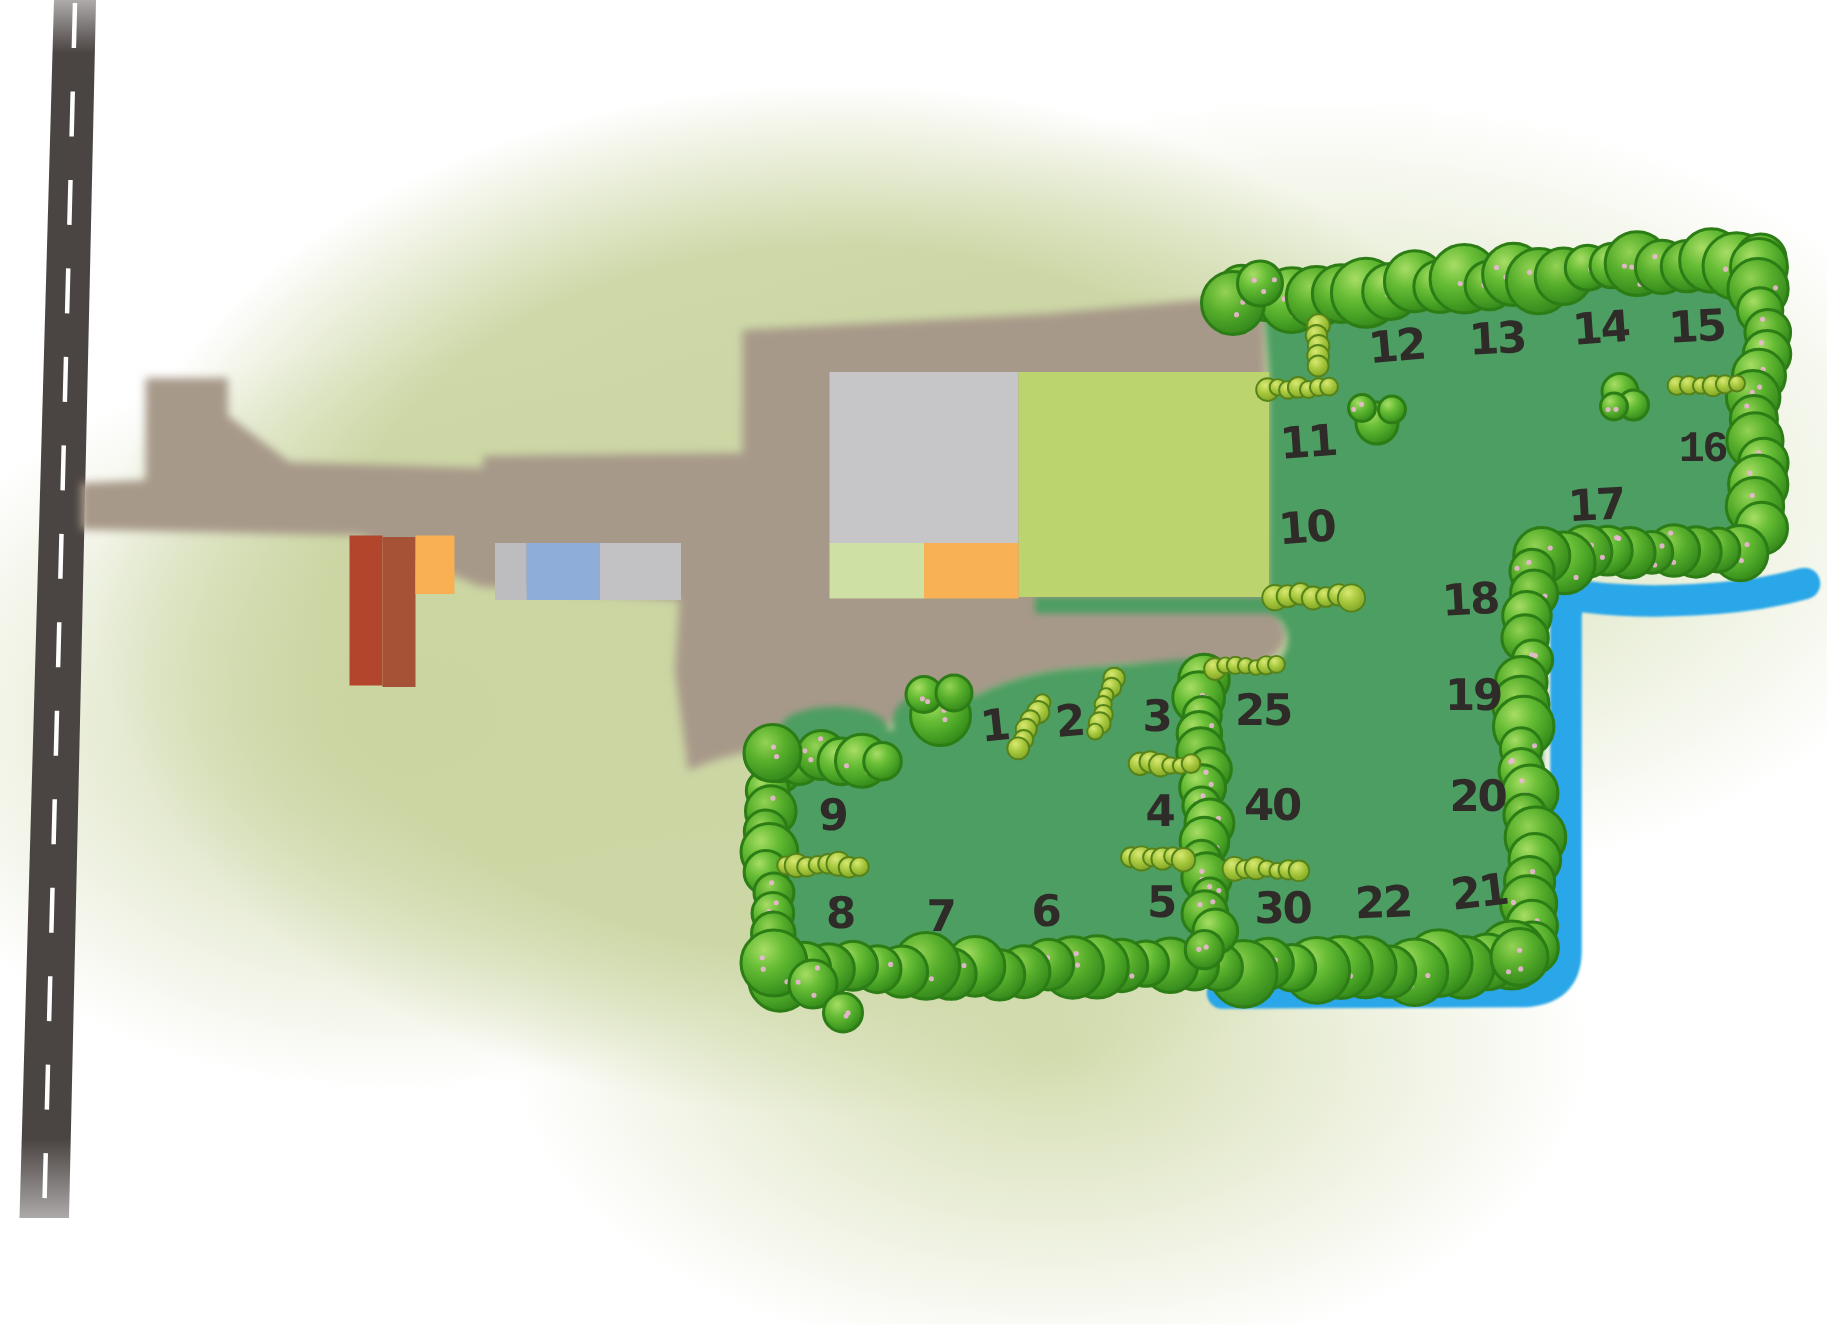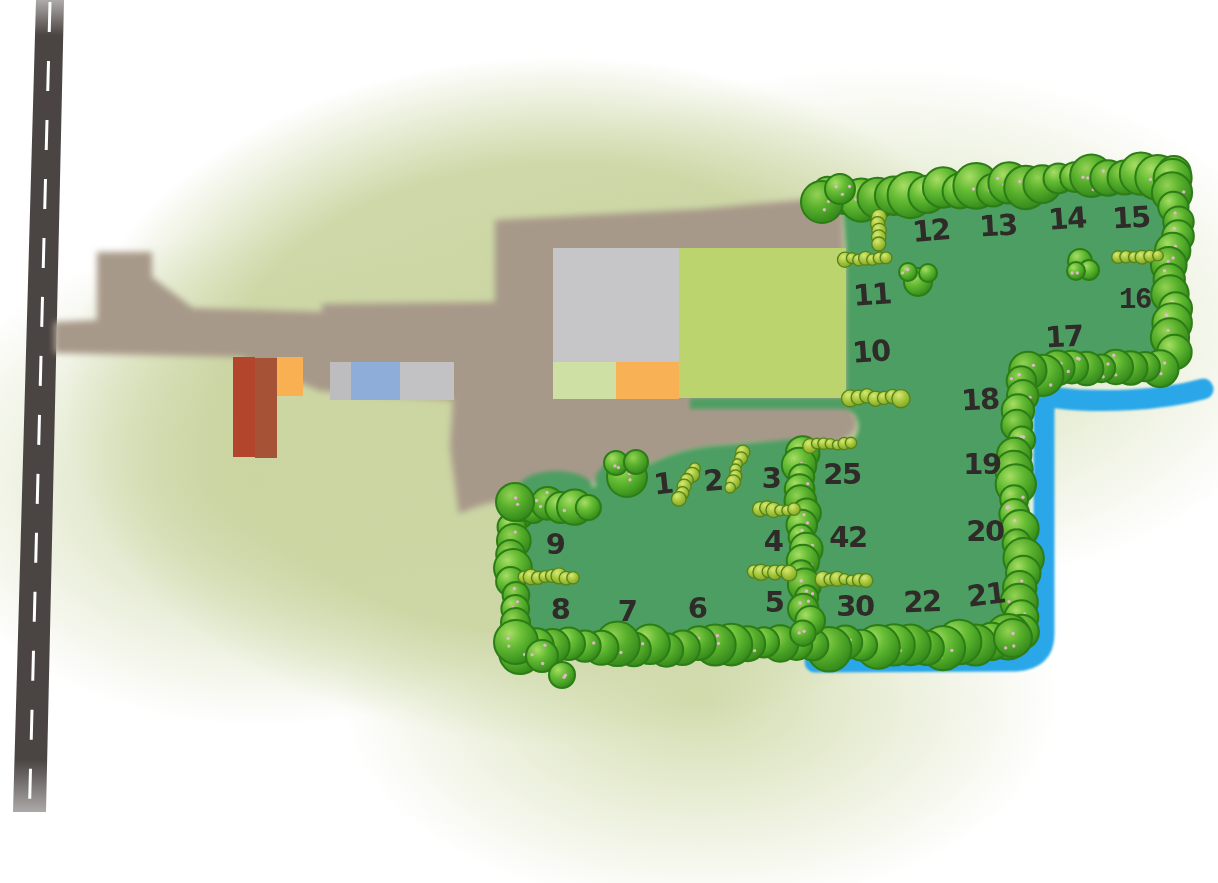--- a/index.html
+++ b/index.html
@@ -571,16 +571,16 @@
       <span class="pitch-label" style="left: 1067px; top: 219px; transform: translate(-50%, -50%) rotate(-4deg); color: rgb(46, 43, 40);">14</span>
       <span class="pitch-label" style="left: 1131px; top: 218px; transform: translate(-50%, -50%) rotate(-3deg); color: rgb(46, 43, 40);">15</span>
       <span class="pitch-label" style="left: 1135px; top: 300px; transform: translate(-50%, -50%) rotate(0deg); color: rgb(46, 43, 40); font-family: Liberation Mono, monospace;">16</span>
       <span class="pitch-label" style="left: 1064px; top: 337px; transform: translate(-50%, -50%) rotate(-3deg); color: rgb(46, 43, 40);">17</span>
       <span class="pitch-label" style="left: 980px; top: 400px; transform: translate(-50%, -50%) rotate(-3deg); color: rgb(46, 43, 40);">18</span>
       <span class="pitch-label" style="left: 982px; top: 464px; transform: translate(-50%, -50%) rotate(0deg); color: rgb(46, 43, 40);">19</span>
       <span class="pitch-label" style="left: 985px; top: 531px; transform: translate(-50%, -50%) rotate(0deg); color: rgb(46, 43, 40);">20</span>
       <span class="pitch-label" style="left: 986px; top: 595px; transform: translate(-50%, -50%) rotate(-7deg); color: rgb(46, 43, 40);">21</span>
       <span class="pitch-label" style="left: 922px; top: 602px; transform: translate(-50%, -50%) rotate(-2deg); color: rgb(46, 43, 40);">22</span>
       <span class="pitch-label" style="left: 855px; top: 606px; transform: translate(-50%, -50%) rotate(0deg); color: rgb(46, 43, 40);">30</span>
-      <span class="pitch-label" style="left: 848px; top: 537px; transform: translate(-50%, -50%) rotate(0deg); color: rgb(46, 43, 40);">42</span>
+      <span class="pitch-label" style="left: 848px; top: 537px; transform: translate(-50%, -50%) rotate(0deg); color: rgb(46, 43, 40);">40</span>
       <span class="pitch-label" style="left: 842px; top: 474px; transform: translate(-50%, -50%) rotate(0deg); color: rgb(46, 43, 40);">25</span>
     </div>
 </div>
 
 </body></html>

